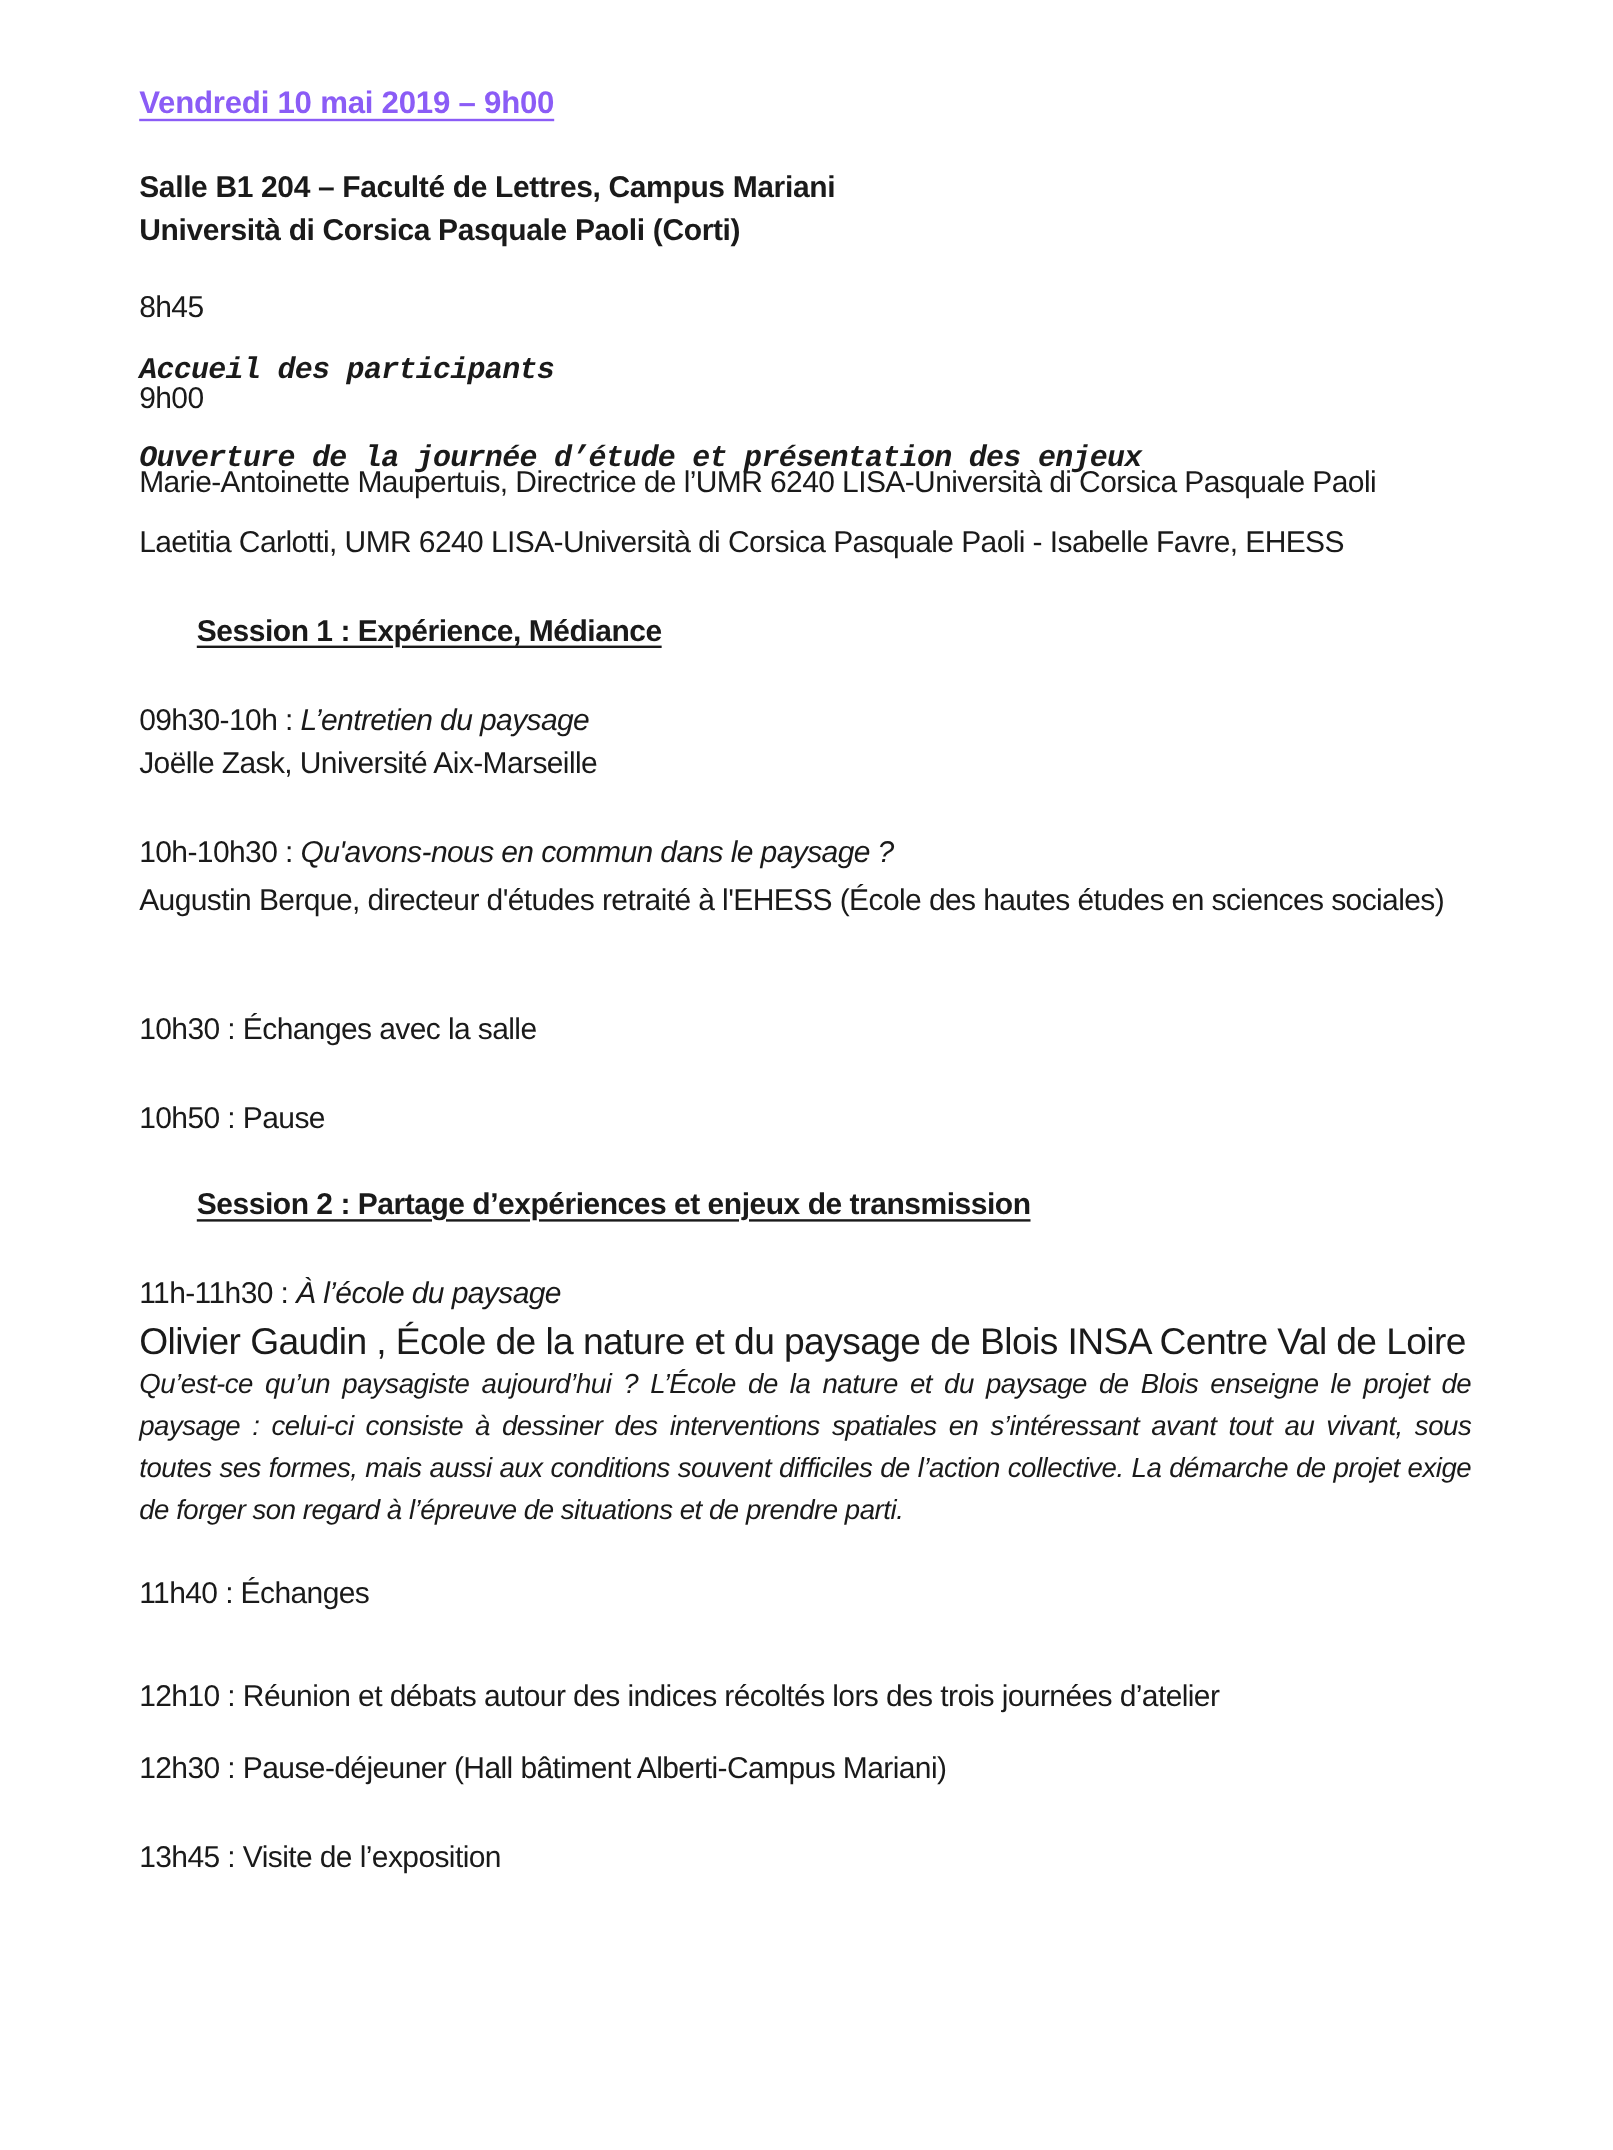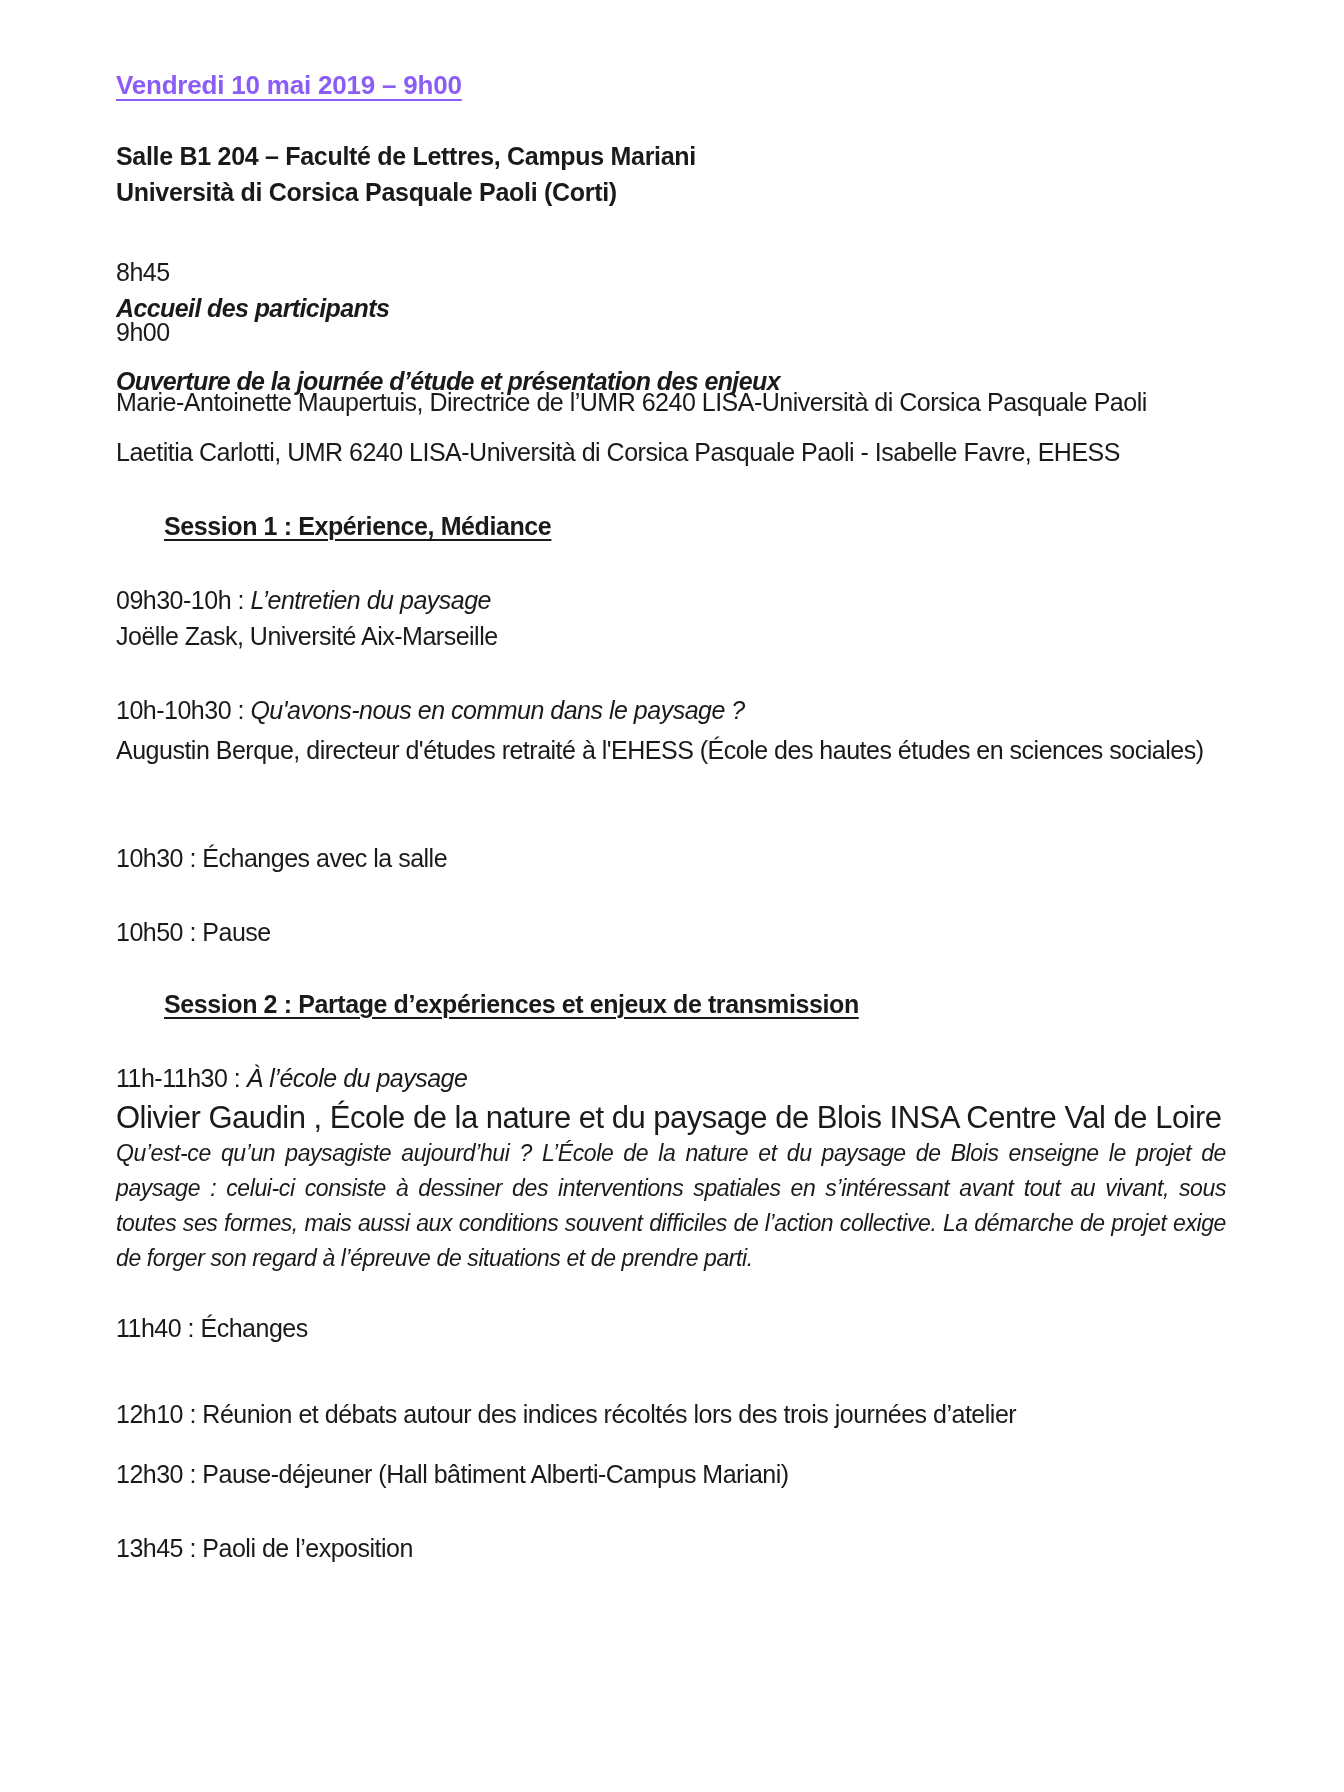--- a/index.html
+++ b/index.html
@@ -9,21 +9,21 @@
   }
   .page { position: absolute; left: 116px; top: 0; width: 1110px; }
   .abs { position: absolute; left: 0; white-space: nowrap; }
   .title {
     top: 70px; font-family: "Liberation Sans", sans-serif; font-weight: bold;
     font-size: 26px; color: #8b5cf6; text-decoration: underline;
     text-decoration-thickness: 2px; text-underline-offset: 5px; letter-spacing: -0.2px;
   }
   .venue { font-family: "Liberation Sans", sans-serif; font-weight: bold; font-size: 25px; letter-spacing: -0.3px; text-align: center; }
   .reg { font-family: "Liberation Sans", sans-serif; font-size: 25px; font-weight: normal; letter-spacing: -0.5px; }
-  .boldital { font-family: Liberation Sans, sans-serif; font-size: 25px; font-weight: bold; font-style: italic; letter-spacing: -0.6px; }
+  .boldital { font-family: Liberation Mono, monospace; font-size: 25px; font-weight: bold; font-style: italic; letter-spacing: -0.6px; }
   .ital { font-style: italic; }
   .session {
     font-family: "Liberation Sans", sans-serif; font-weight: bold; font-size: 25px;
     text-decoration: underline; text-decoration-thickness: 2px; text-underline-offset: 4px; letter-spacing: -0.4px; margin-left: 48px;
   }
   .justify {
     white-space: normal; width: 1110px; text-align: justify; text-align-last: left;
   }
   .desc {
     font-family: "Liberation Sans", sans-serif; font-style: italic; font-size: 23px;
@@ -33,21 +33,21 @@
 </style>
 </head>
 <body>
 
 <div class="page">
   <div class="abs title">Vendredi 10 mai 2019 – 9h00</div>
 
   <div class="abs venue" style="top:142px">Salle B1 204 – Faculté de Lettres, Campus Mariani</div>
   <div class="abs venue" style="top:178px">Università di Corsica Pasquale Paoli (Corti)</div>
 
-  <div class="abs reg" style="top:258px">8h45</div>
+  <div class="abs reg" style="top:242px">8h45</div>
   <div class="abs boldital" style="top:294px">Accueil des participants</div>
   <div class="abs reg" style="top:318px">9h00</div>
   <div class="abs boldital" style="top:367px">Ouverture de la journée d’étude et présentation des enjeux</div>
   <div class="abs reg" style="top:388px">Marie-Antoinette Maupertuis, Directrice de l’UMR 6240 LISA-Università di Corsica Pasquale Paoli</div>
   <div class="abs reg" style="top:438px">Laetitia Carlotti, UMR 6240 LISA-Università di Corsica Pasquale Paoli - Isabelle Favre, EHESS</div>
 
   <div class="abs session" style="top:512px">Session 1 : Expérience, Médiance </div>
 
   <div class="abs reg" style="top:586px">
     <span>09h30-10h :  </span><span class="ital">L’entretien du paysage</span>
@@ -66,14 +66,14 @@
 
   <div class="abs reg" style="top:1064px">
     <span>11h-11h30 :  </span><span class="ital">À l’école du paysage</span>
   </div>
   <div class="abs reg" style="top:1100px; font-size:31px">Olivier Gaudin , École de la nature et du paysage de Blois INSA Centre Val de Loire</div>
   <div class="abs desc" style="top:1136px">Qu’est-ce qu’un paysagiste aujourd’hui ? L’École de la nature et du paysage de Blois enseigne le projet de paysage : celui-ci consiste à dessiner des interventions spatiales en s’intéressant avant tout au vivant, sous toutes ses formes, mais aussi aux conditions souvent difficiles de l’action collective. La démarche de projet exige de forger son regard à l’épreuve de situations et de prendre parti.</div>
 
   <div class="abs reg" style="top:1314px">11h40 : Échanges</div>
   <div class="abs reg" style="top:1400px">12h10 : Réunion et débats autour des indices récoltés lors des trois journées d’atelier</div>
   <div class="abs reg" style="top:1460px">12h30 : Pause-déjeuner (Hall bâtiment Alberti-Campus Mariani)</div>
-  <div class="abs reg" style="top:1534px">13h45 : Paoli de l’exposition</div>
+  <div class="abs reg" style="top:1534px">13h45 : Visite de l’exposition</div>
 </div>
 
 </body></html>

